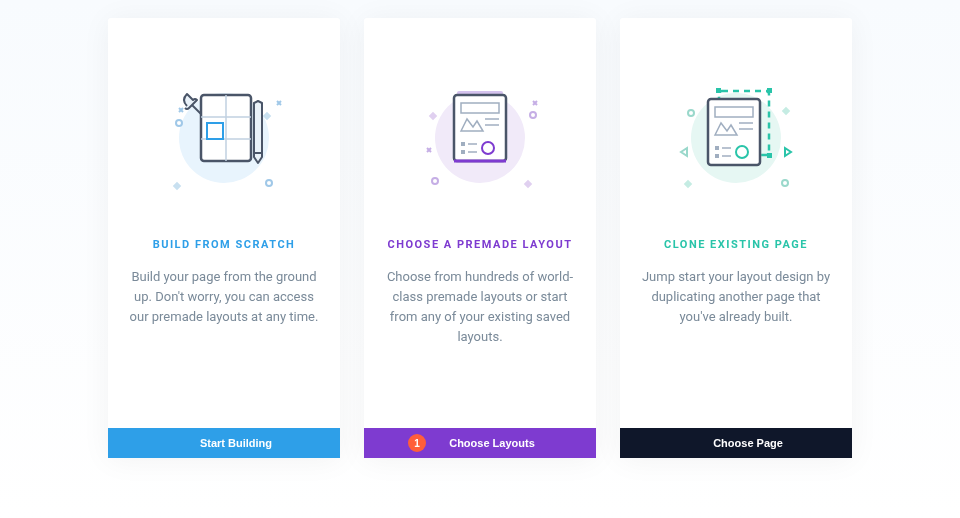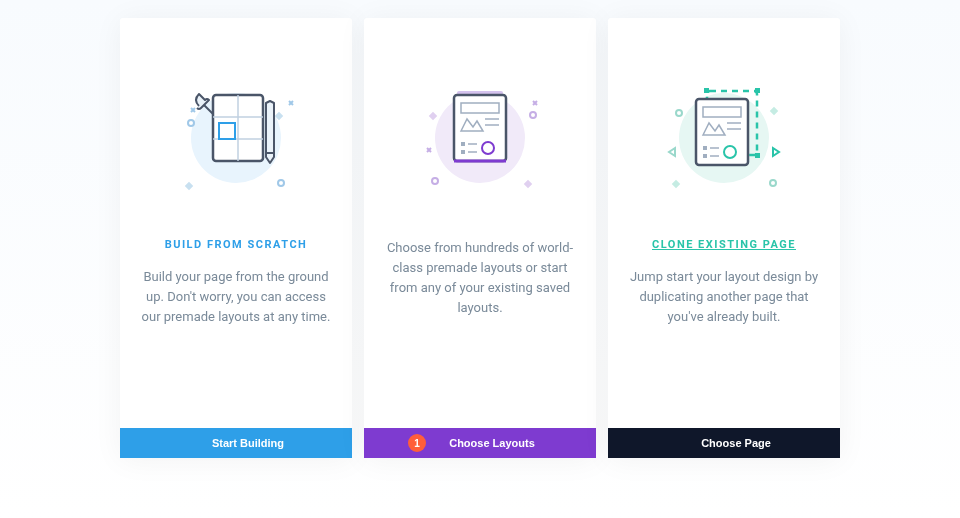--- a/index.html
+++ b/index.html
@@ -12,21 +12,21 @@
       background: linear-gradient(to bottom, #f8fbfe, #ffffff);
       width: 960px;
       height: 518px;
       display: flex;
       justify-content: center;
       align-items: flex-start;
       padding-top: 18px;
     }
     .cards-container {
       display: flex;
-      gap: 12px;
+      gap: 24px;
       justify-content: center;
     }
     .card {
       background: #ffffff;
       border-radius: 3px;
       box-shadow: 0 2px 30px rgba(0,0,0,0.05);
       width: 232px;
       height: 440px;
       display: flex;
       flex-direction: column;
@@ -43,21 +43,21 @@
       font-size: 11px;
       font-weight: 700;
       letter-spacing: 1.5px;
       text-align: center;
       text-transform: uppercase;
       padding: 0 10px;
       margin-bottom: 16px;
     }
     .heading-blue { color: #2e9fe8; }
     .heading-purple { color: #7e3bd0; }
-    .heading-teal { color: #29c4a9; text-decoration: underline; }
+    .heading-teal { color: #29c4a9; }
     .card-description {
       font-size: 13px;
       color: #7a8a99;
       line-height: 1.55;
       text-align: center;
       padding: 0 20px;
       flex: 1;
     }
     .card-button {
       height: 30px;
@@ -146,20 +146,21 @@
         <line x1="80" y1="72" x2="94" y2="72" stroke="#a0aec0" stroke-width="1.5"></line>
         <path d="M 56 78 L 62 66 L 68 74 L 72 68 L 78 78 Z" fill="none" stroke="#a0aec0" stroke-width="1.5"></path>
         <circle cx="83" cy="95" r="6" fill="none" stroke="#7e3bd0" stroke-width="2"></circle>
         <rect x="56" y="89" width="4" height="4" fill="#a0aec0"></rect>
         <line x1="63" y1="91" x2="72" y2="91" stroke="#a0aec0" stroke-width="1.5"></line>
         <rect x="56" y="97" width="4" height="4" fill="#a0aec0"></rect>
         <line x1="63" y1="99" x2="72" y2="99" stroke="#a0aec0" stroke-width="1.5"></line>
         <line x1="49" y1="108" x2="101" y2="108" stroke="#7e3bd0" stroke-width="3"></line>
       </svg>
     </div>
+    <div class="card-heading heading-purple">CHOOSE A PREMADE LAYOUT</div>
     <div class="card-description">Choose from hundreds of world-class premade layouts or start from any of your existing saved layouts.</div>
     <button class="card-button btn-purple">
       <span class="badge">1</span>
       <span>Choose Layouts</span>
     </button>
   </div>
 
   <div class="card">
     <div class="card-illustration">
       <svg width="150" height="150" viewBox="0 0 150 150">

